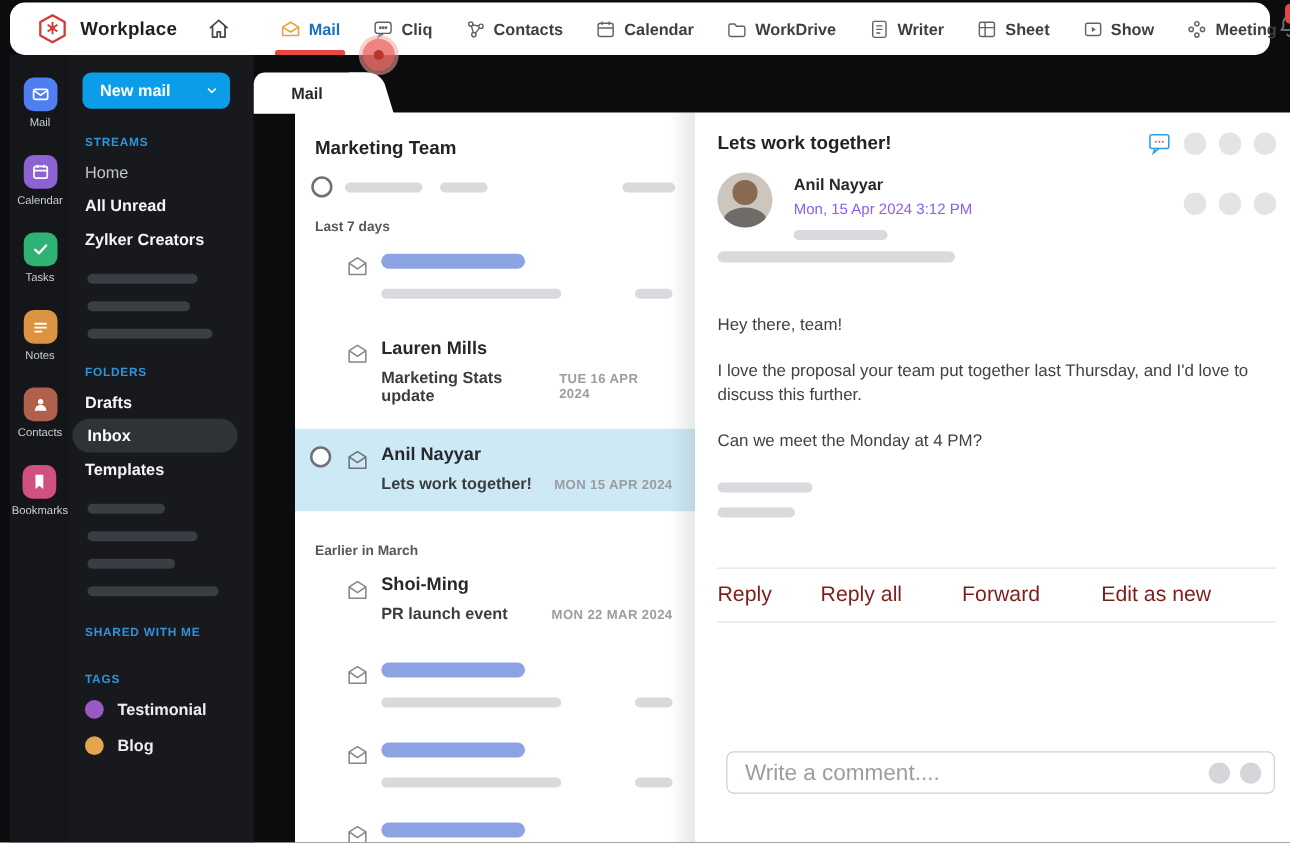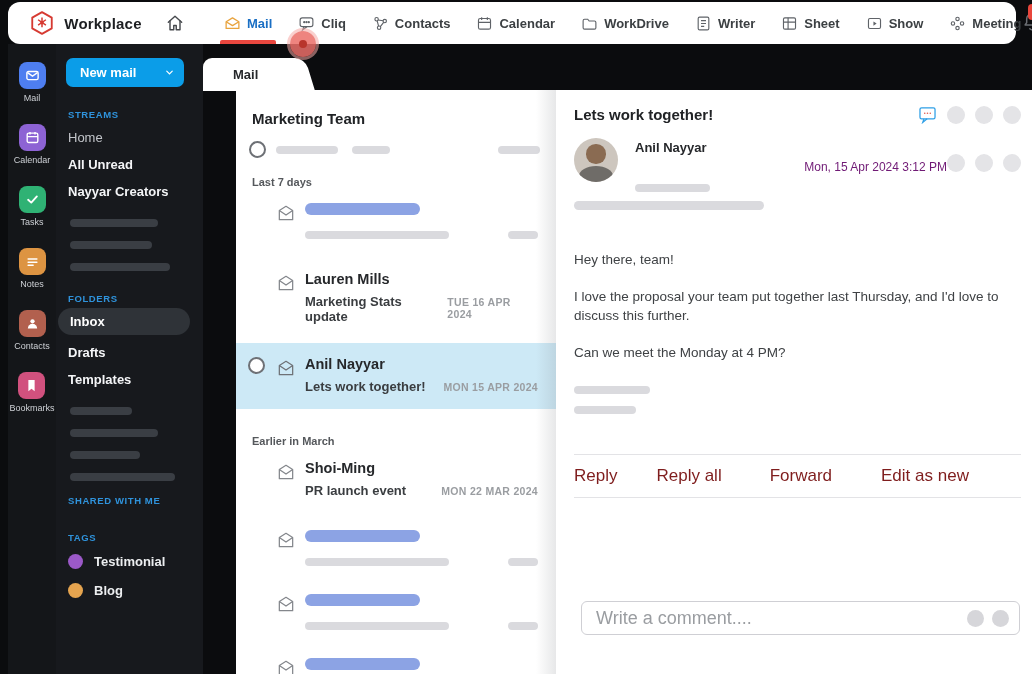--- a/index.html
+++ b/index.html
@@ -127,21 +127,21 @@
   .dp-header{ display:flex; align-items:center; }
   .dp-subject{ font-size:15px; font-weight:bold; color:#212326; flex:1; }
   .dp-icons{ display:flex; align-items:center; gap:10px; }
   .gray-circle{ width:18px; height:18px; border-radius:50%; background:#e4e4e7; cursor:pointer; }
   .sender-row{ display:flex; margin-top:14px; }
   .avatar-anil{ width:44px; height:44px; background:#cdc6be; flex:none; }
   .avatar-anil .av-head{ background:#8a6b52; }
   .avatar-anil .av-body{ background:#6f6c68; }
   .sender-meta{ margin-left:17px; flex:1; }
   .sm-name{ font-size:13px; font-weight:bold; color:#26282b; margin-top:2px; }
-  .sm-date{ font-size:12px; color:#701a75; margin-top:5px;text-align:right; }
+  .sm-date{ font-size:12px; color:#8b5cf6; margin-top:5px; }
   .sm-bar{ width:75px; margin-top:10px; }
   .dp-icons-2{ display:flex; gap:10px; margin-top:16px; }
   .wide-bar{ width:190px; height:9px; margin-top:9px; }
   .dp-body{ margin-top:40px; font-size:13.5px; color:#3f4245; line-height:1.45; max-width:430px; }
   .dp-body p{ margin-bottom:17px; }
   .sig-bars{ margin-top:24px; }
   .sig-bars .skel{ margin-bottom:12px; }
   .hr{ border:none; border-top:1px solid #e3e3e6; margin-top:40px; }
   .actions-row{ display:flex; gap:0; padding:11px 0; }
   .action-link{ font-size:17px; color:#7f1d1d; text-decoration:none; cursor:pointer; }
@@ -339,35 +339,35 @@
   <button class="new-mail-btn">
     <span>New mail</span>
     <svg width="11" height="11" viewBox="0 0 24 24" fill="none" stroke="#fff" stroke-width="2.6" stroke-linecap="round">
         <path d="M6 9l6 6 6-6"></path>
       </svg>
   </button>
 
   <div class="side-title">STREAMS</div>
   <div class="side-item dim">Home</div>
   <div class="side-item bold">All Unread</div>
-  <div class="side-item bold">Nayyar Creators</div>
+  <div class="side-item bold">Zylker Creators</div>
   <div class="skel-dark" style="width:88px;"></div>
   <div class="skel-dark" style="width:82px;"></div>
   <div class="skel-dark" style="width:100px;"></div>
 
   <div class="side-title">FOLDERS</div>
+  <div class="side-item bold" style="margin-top:4px;">Drafts</div>
   <div class="side-item folder-pill">Inbox</div>
-  <div class="side-item bold" style="margin-top:4px;">Drafts</div>
   <div class="side-item bold">Templates</div>
   <div class="skel-dark" style="width:62px;"></div>
   <div class="skel-dark" style="width:88px;"></div>
   <div class="skel-dark" style="width:70px;"></div>
   <div class="skel-dark" style="width:105px;"></div>
 
-  <div class="side-title" style="margin-top:14px;">SHARED WITH ME</div>
+  <div class="side-title" style="margin-top:24px;">SHARED WITH ME</div>
 
   <div class="side-title" style="margin-top:26px;">TAGS</div>
   <div class="tag-item">
     <span class="tag-dot" style="background: rgb(155, 89, 200);"></span>
     <span>Testimonial</span>
   </div>
   <div class="tag-item">
     <span class="tag-dot" style="background: rgb(229, 164, 79);"></span>
     <span>Blog</span>
   </div>

